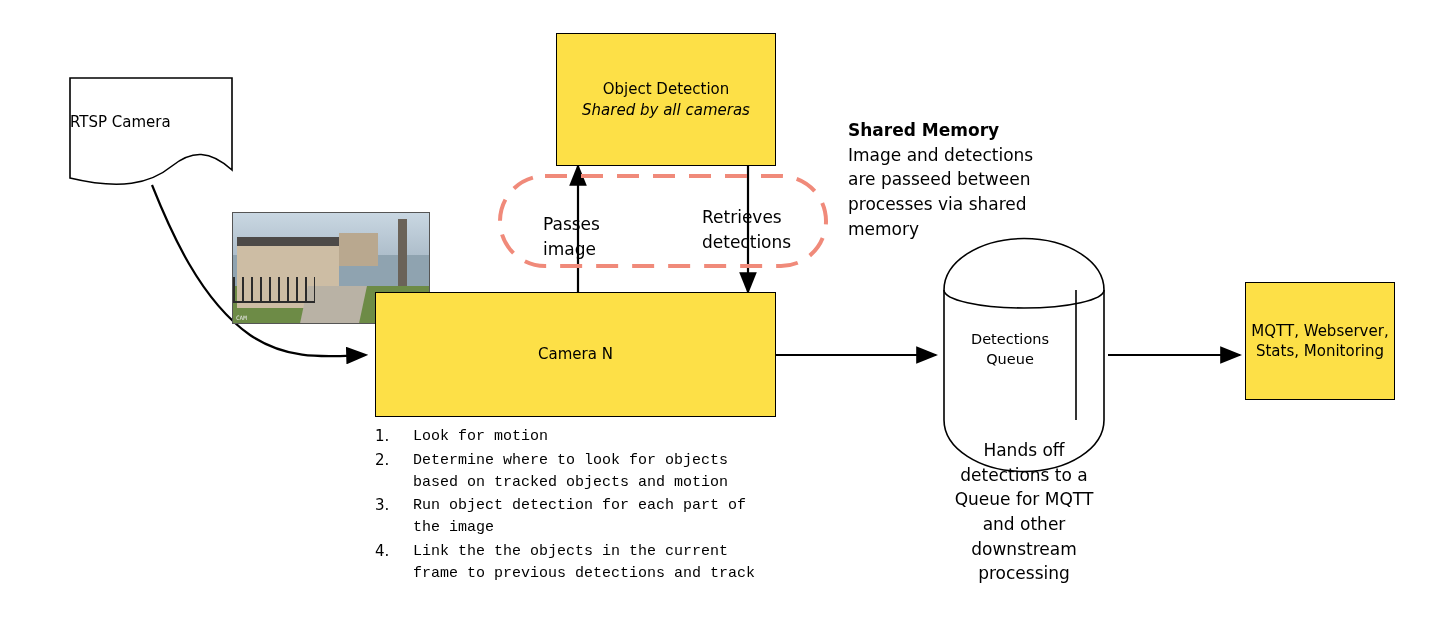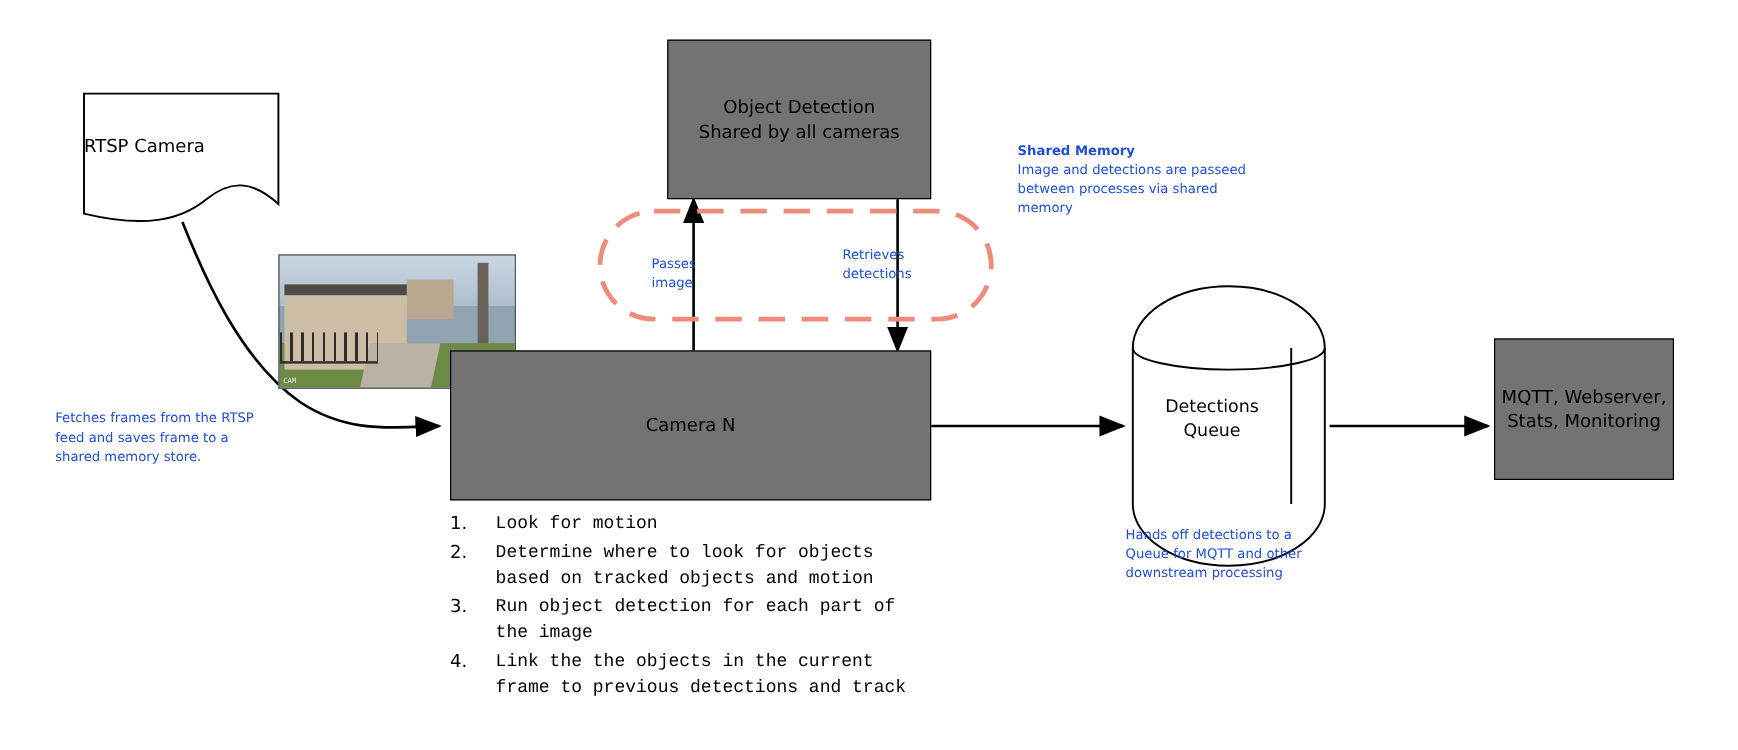--- a/index.html
+++ b/index.html
@@ -13,39 +13,40 @@
     height: 625px;
     background: #ffffff;
     font-family: "DejaVu Sans", "Liberation Sans", sans-serif;
     overflow: hidden;
   }
   .node {
     position: absolute;
     box-sizing: border-box;
   }
   .box-yellow {
-    background: #737373;
+    background: #fde047;
     border: 1px solid #000000;
     display: flex;
     flex-direction: column;
     align-items: center;
     justify-content: center;
     text-align: center;
   }
   .label {
     font-size: 15px;
     color: #000000;
     line-height: 1.35;
   }
   .label.italic {
+    font-style: italic;
   }
   .note {
     position: absolute;
-    font-size: 11px;
-    color: #1d4ed8;
+    font-size: 17px;
+    color: #000000;
     line-height: 1.45;
   }
   .note-title {
     font-weight: bold;
     display: block;
   }
   .doc-text {
     position: absolute;
     width: 100%;
     text-align: left;
@@ -212,25 +213,22 @@
   <div class="node" style="left:944px; top:330px; width:132px;">
     <div class="cyl-text" style="top:0;">Detections</div>
     <div class="cyl-text" style="top:20px;">Queue</div>
   </div>
 
   <div class="node box-yellow" style="left:1245px; top:282px; width:150px; height:118px;">
     <div class="label">MQTT, Webserver,</div>
     <div class="label">Stats, Monitoring</div>
   </div>
 
-  <div class="note" style="left:46px; top:341px; width:175px;">
-    <span>Fetches frames from the RTSP feed and saves frame to a shared memory store.</span>
-  </div>
-
-  <div class="note" style="left:938px; top:438px; width:172px;">
+
+  <div class="note" style="left:938px; top:438px; width:172px;text-align:center;">
     <span>Hands off detections to a Queue for MQTT and other downstream processing</span>
   </div>
 
   <div class="steps" style="left:375px; top:426px; width:400px;">
     <div class="steps-row">
       <div class="steps-num">1.</div>
       <div class="steps-txt">Look for motion</div>
     </div>
     <div class="steps-row">
       <div class="steps-num">2.</div>

